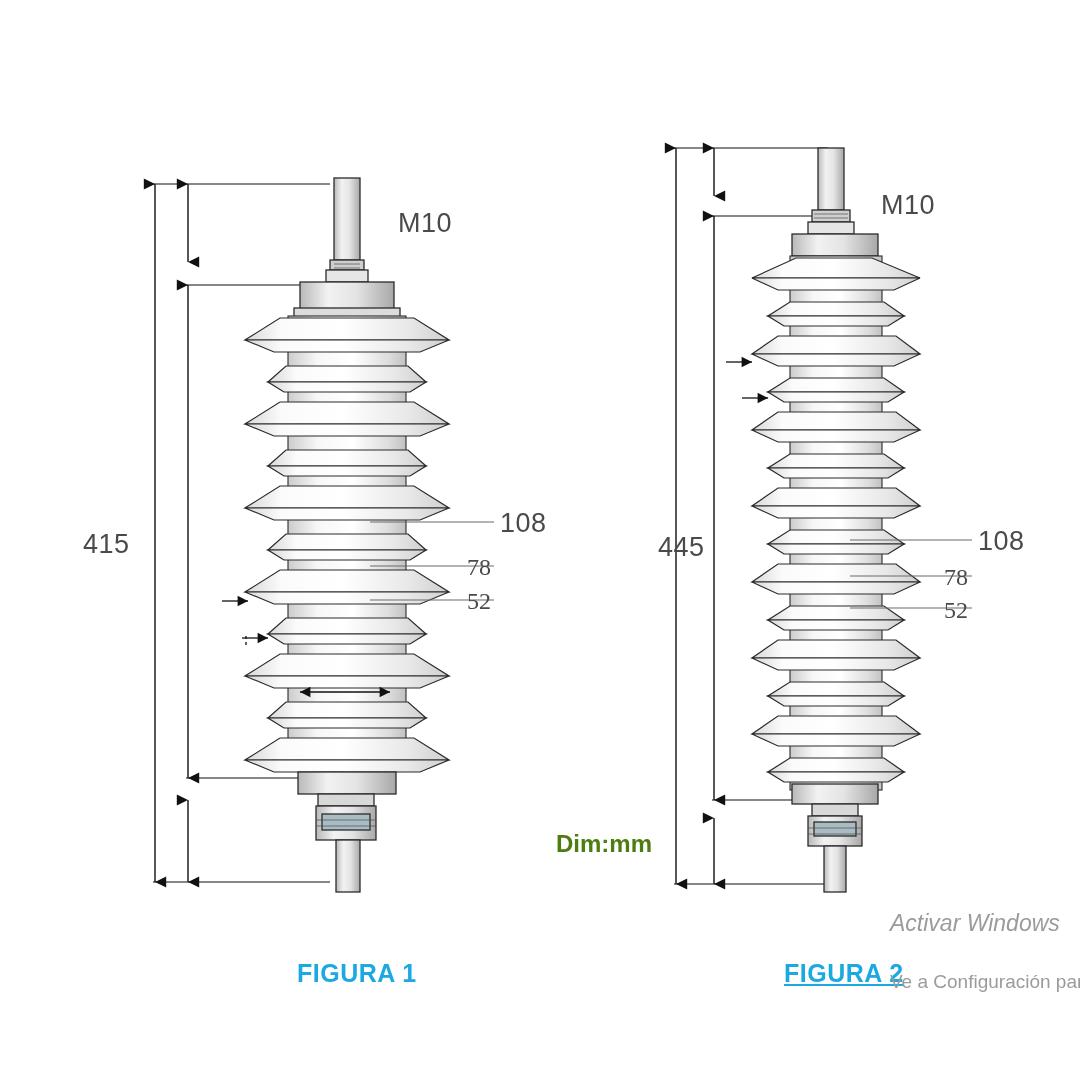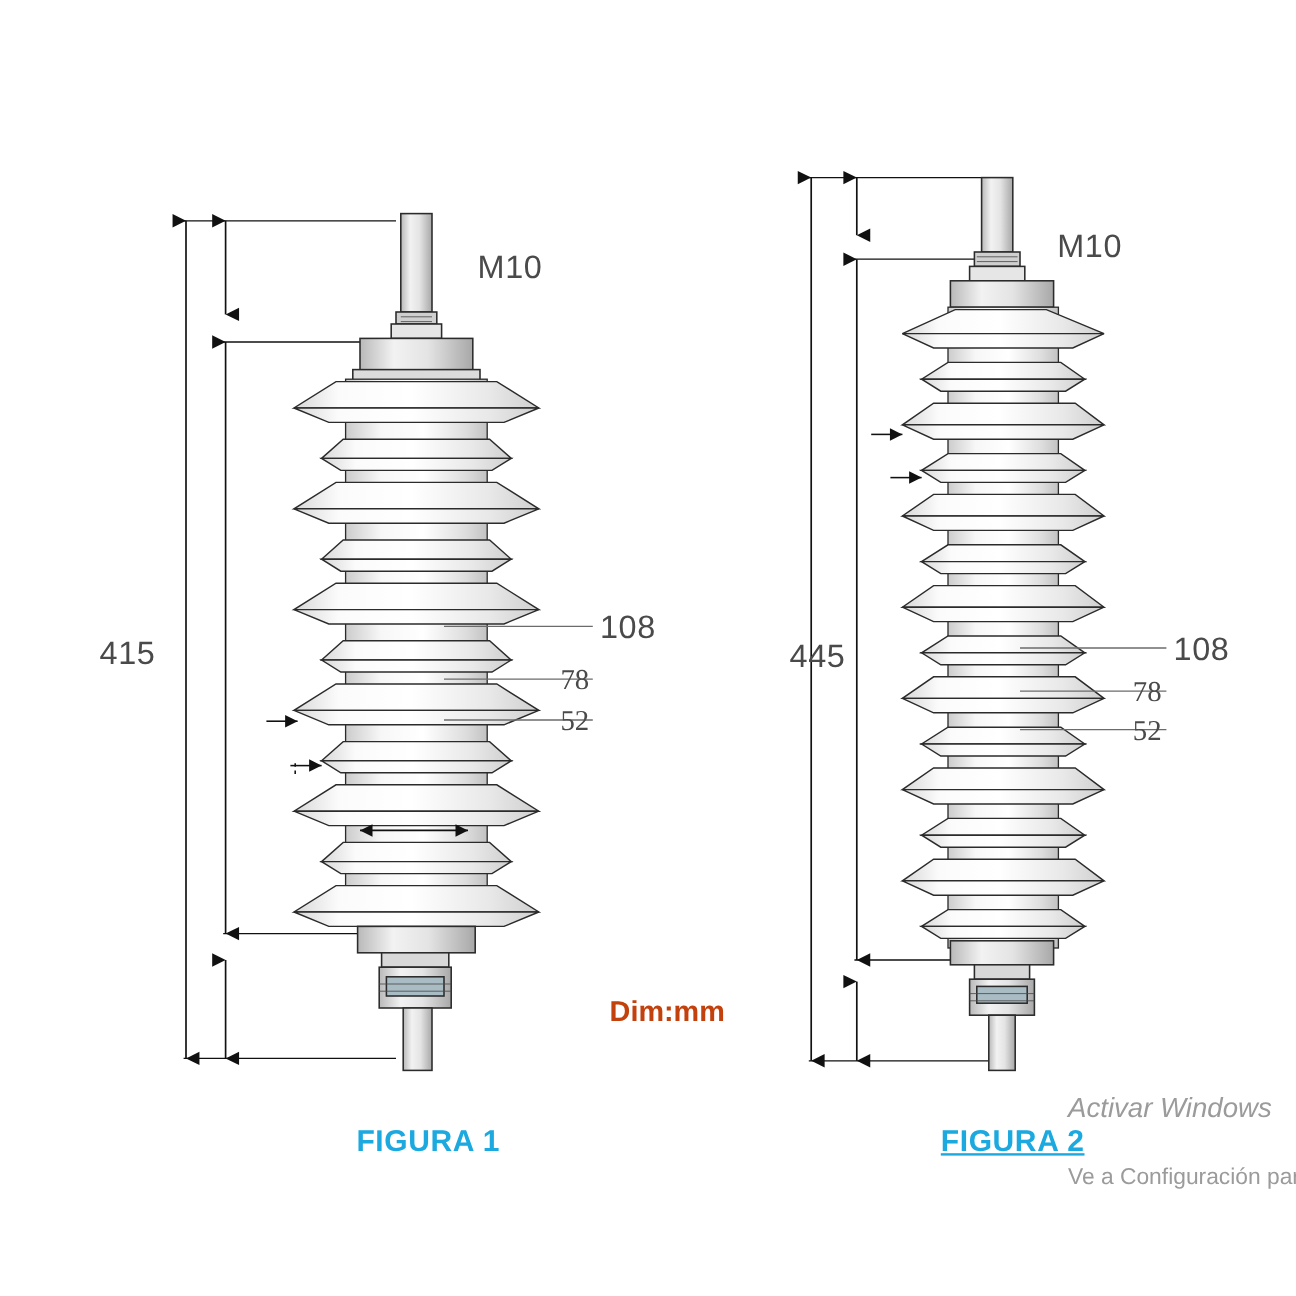--- a/index.html
+++ b/index.html
@@ -39,27 +39,29 @@
     white-space: nowrap;
     font-family: Liberation Serif, serif;
   }
   .fig-label {
     position: absolute;
     color: #1ba9e0;
     font-size: 25px;
     font-weight: bold;
     letter-spacing: 0.5px;
     white-space: nowrap;
+    margin-top: 22px;
   }
   .unit-label {
     position: absolute;
-    color: #c2410c;
+    color: #4d7c0f;
     font-size: 24px;
     font-weight: bold;
     white-space: nowrap;
+    margin-left: 48px;
   }
   .wm-title {
     position: absolute;
     color: #9b9b9b;
     font-size: 23px;
     white-space: nowrap;
   }
   .wm-sub {
     position: absolute;
     color: #9b9b9b;

